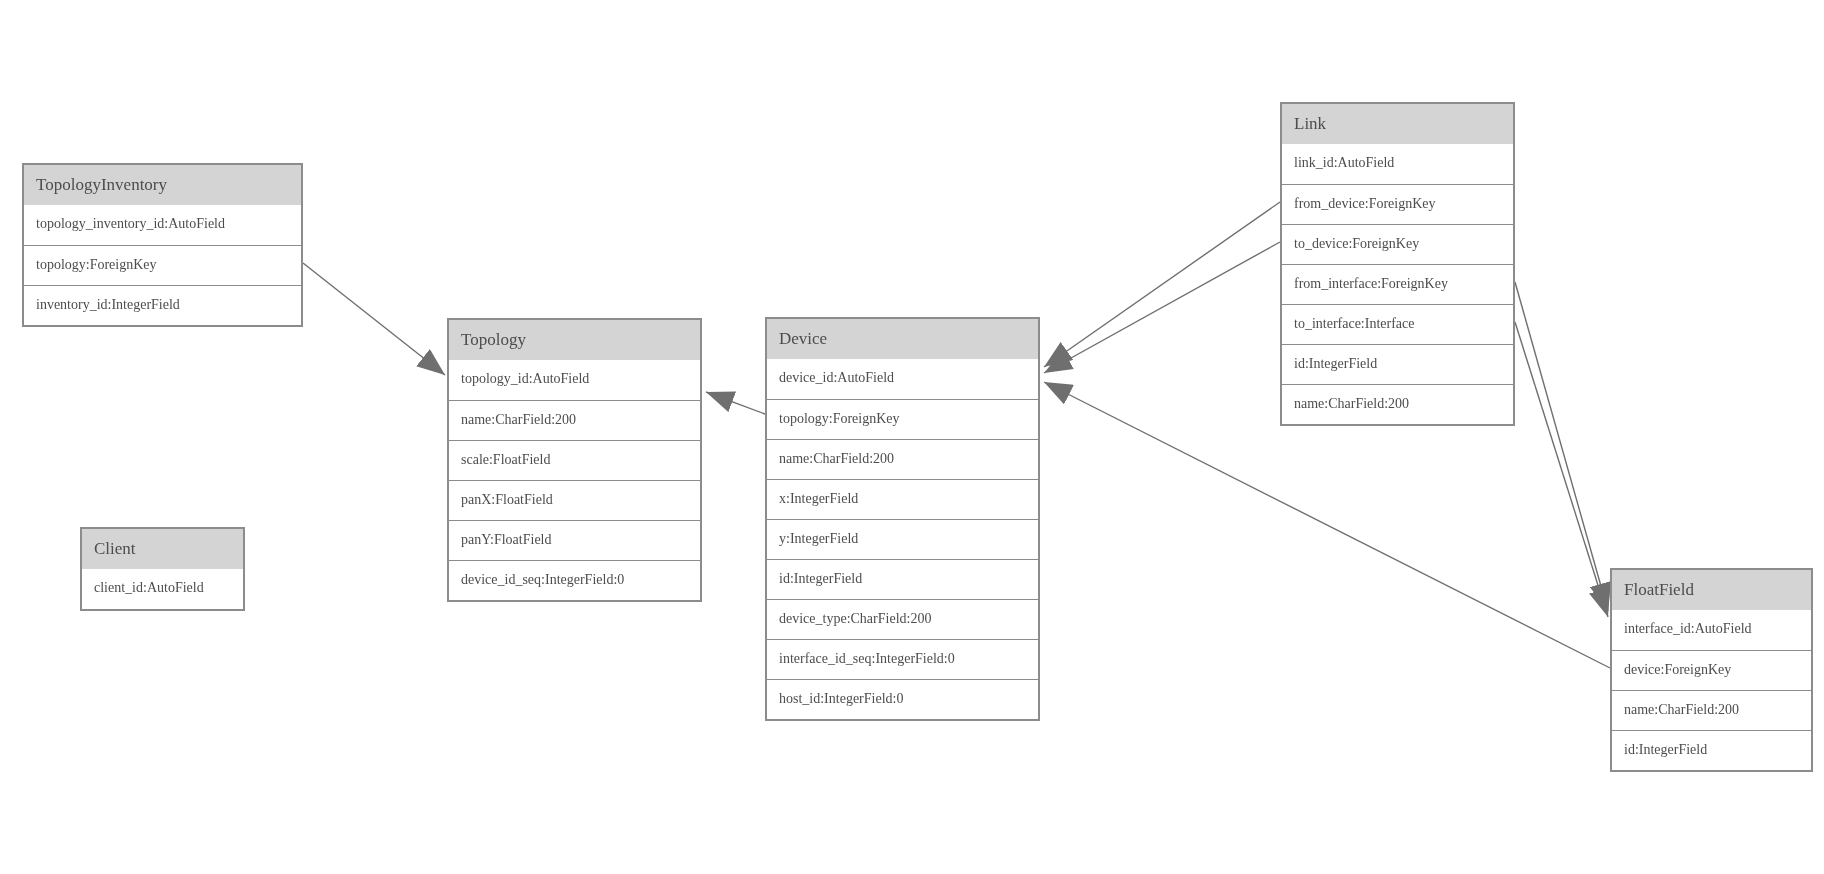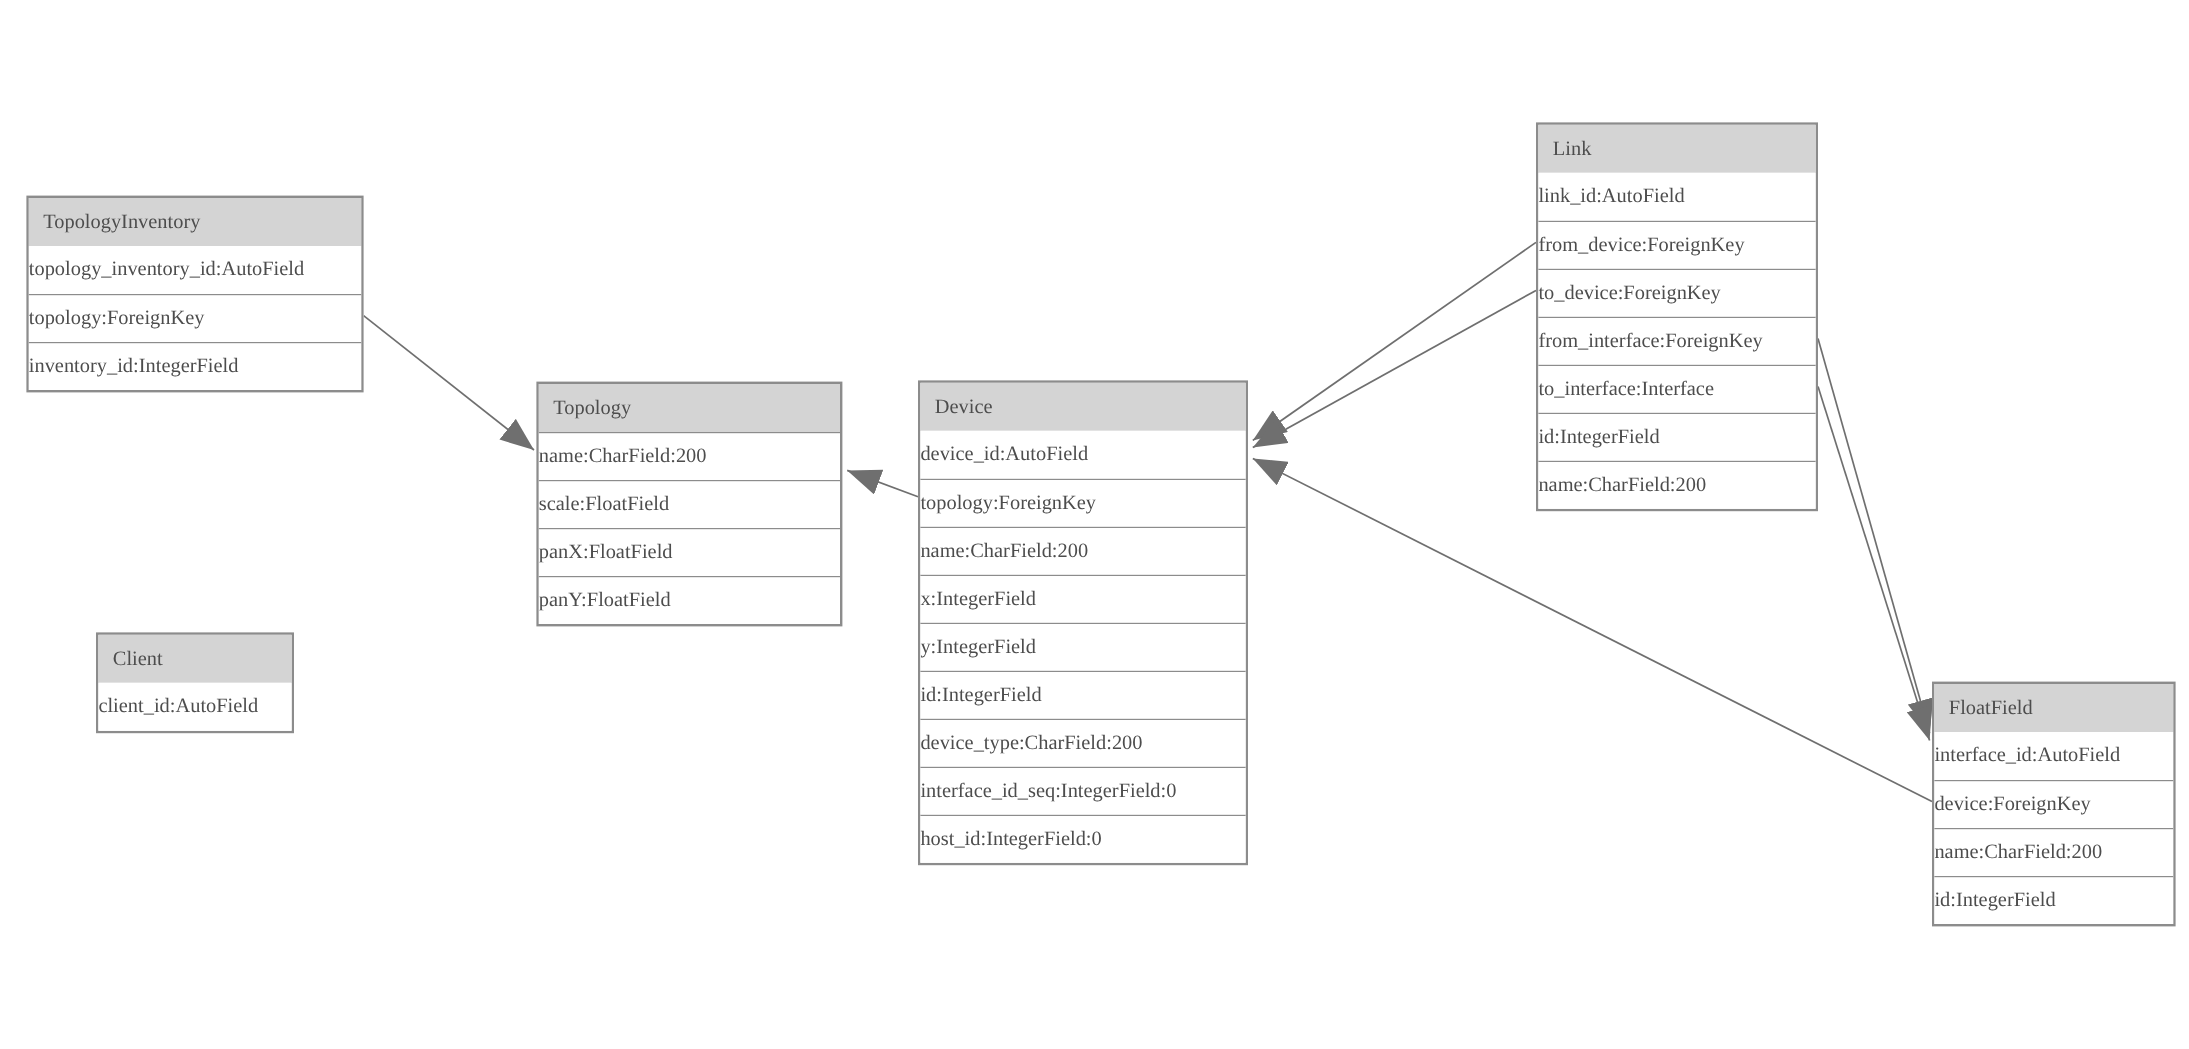--- a/index.html
+++ b/index.html
@@ -32,21 +32,22 @@
     box-sizing: border-box;
     white-space: nowrap;
     overflow: hidden;
     font-family: Liberation Serif, serif;
   }
   .erow {
     height: 40px;
     line-height: 38px;
     border-top: 1.5px solid #8c8c8c;
     color: #4d4d4d;
-    font-size: 17px;
+    font-size: 14px;
+    padding-left: 12px;
     box-sizing: border-box;
     background: #ffffff;
     white-space: nowrap;
     overflow: hidden;
   }
   
   #tbl-topology-inventory { left: 22px;   top: 163px; width: 281px; }
   #tbl-topology           { left: 447px;  top: 318px; width: 255px; }
   #tbl-client             { left: 80px;   top: 527px; width: 165px; }
   #tbl-device             { left: 765px;  top: 317px; width: 275px; }
@@ -86,24 +87,26 @@
 
   <div class="etable" id="tbl-topology-inventory">
     <div class="ehead">TopologyInventory</div>
     <div class="erow" style="border-top:none">topology_inventory_id:AutoField</div>
     <div class="erow">topology:ForeignKey</div>
     <div class="erow">inventory_id:IntegerField</div>
   </div>
 
   <div class="etable" id="tbl-topology">
     <div class="ehead">Topology</div>
+    <div class="erow" style="border-top:none">topology_id:AutoField</div>
     <div class="erow">name:CharField:200</div>
     <div class="erow">scale:FloatField</div>
     <div class="erow">panX:FloatField</div>
     <div class="erow">panY:FloatField</div>
+    <div class="erow">device_id_seq:IntegerField:0</div>
   </div>
 
   <div class="etable" id="tbl-client">
     <div class="ehead">Client</div>
     <div class="erow" style="border-top:none">client_id:AutoField</div>
   </div>
 
   <div class="etable" id="tbl-device">
     <div class="ehead">Device</div>
     <div class="erow" style="border-top:none">device_id:AutoField</div>

